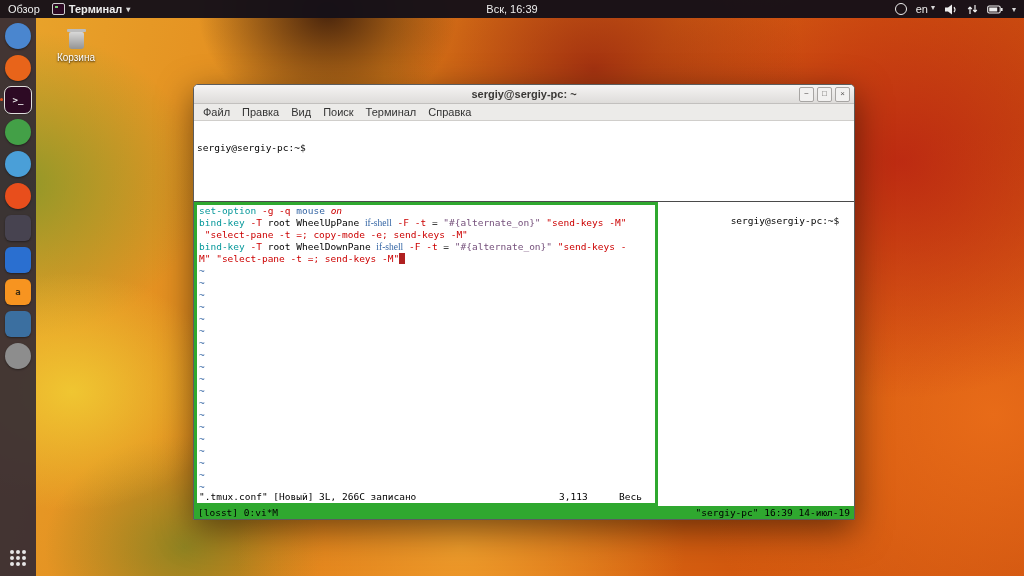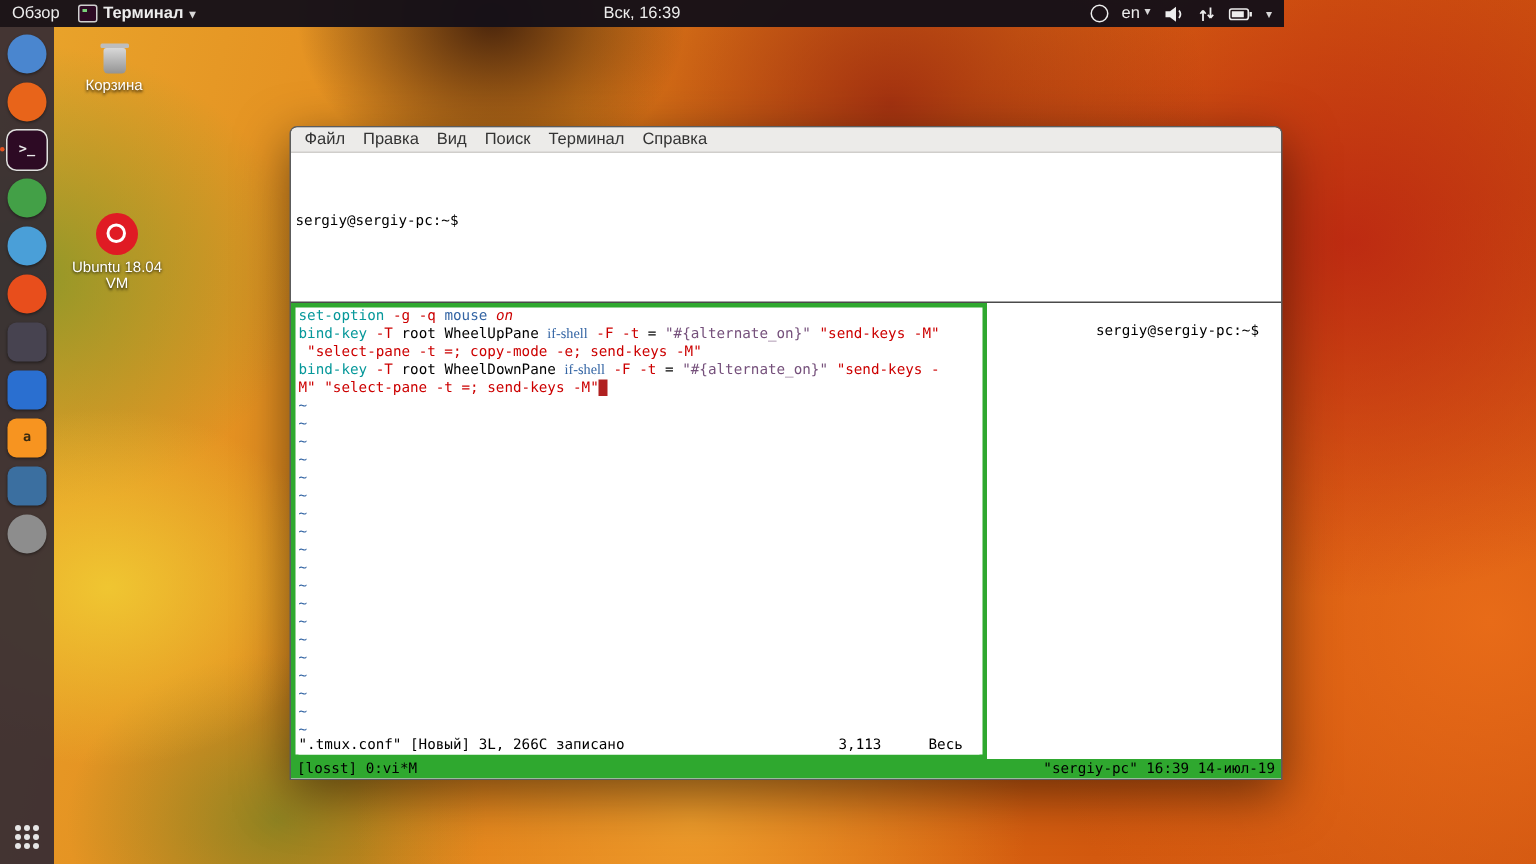--- a/index.html
+++ b/index.html
@@ -15,21 +15,21 @@
       radial-gradient(180px 150px at 32% 2%, rgba(55,25,10,.9), rgba(55,25,10,0) 72%),
       radial-gradient(300px 260px at 58% 12%, rgba(150,35,15,.8), rgba(150,35,15,0) 70%),
       radial-gradient(380px 330px at 88% 28%, rgba(185,35,18,.85), rgba(185,35,18,0) 72%),
       radial-gradient(420px 380px at 97% 72%, rgba(235,110,25,.9), rgba(235,110,25,0) 75%),
       radial-gradient(320px 280px at 45% 95%, rgba(240,160,45,.9), rgba(240,160,45,0) 70%),
       radial-gradient(200px 160px at 18% 95%, rgba(110,130,35,.7), rgba(110,130,35,0) 70%),
       linear-gradient(105deg, #e9a62c 0%, #e07c17 40%, #d3590f 75%, #c84e0e 100%);
   }
 
   
-  .top-bar{position:absolute;top:0;left:0;width:856px;height:18px;
+  .top-bar{position:absolute;top:0;left:0;width:1024px;height:18px;
     background:rgba(22,17,24,.97);color:#ededed;font-size:11px;
     display:flex;align-items:center;z-index:50;}
   .tb-left{display:flex;align-items:center;gap:12px;padding-left:8px;}
   .tb-item{cursor:default;}
   .tb-appmenu{display:flex;align-items:center;gap:4px;font-weight:bold;}
   .tb-term-icon{display:inline-block;width:11px;height:10px;background:#2d0a24;
     border:1px solid #cfcfcf;border-radius:2px;position:relative;}
   .tb-term-icon:after{content:"";position:absolute;left:2px;top:2px;width:3px;height:2px;background:#7bd17b;}
   .chev{font-size:8px;opacity:.9;}
   .tb-clock{position:absolute;left:0;right:0;text-align:center;pointer-events:none;}
@@ -171,26 +171,30 @@
       </div>
     <div class="show-apps">
       <div class="apps-grid"></div>
     </div>
   </div>
 
   <div class="desktop-icon icon-trash">
     <div class="trash-can"></div>
     <div class="di-label">Корзина</div>
   </div>
-  <div class="desktop-icon icon-vm">
-    <div class="ubuntu-logo"></div>
-    <div class="di-label">Ubuntu 18.04 VM</div>
-  </div>
 
   <div class="window">
+    <div class="titlebar">
+      <div class="win-title">sergiy@sergiy-pc: ~</div>
+      <div class="win-controls">
+        <div class="win-btn">−</div>
+        <div class="win-btn">□</div>
+        <div class="win-btn">×</div>
+      </div>
+    </div>
     <div class="menubar">
         <span class="menu-item">Файл</span>
         <span class="menu-item">Правка</span>
         <span class="menu-item">Вид</span>
         <span class="menu-item">Поиск</span>
         <span class="menu-item">Терминал</span>
         <span class="menu-item">Справка</span>
       </div>
 
     <div class="term">

